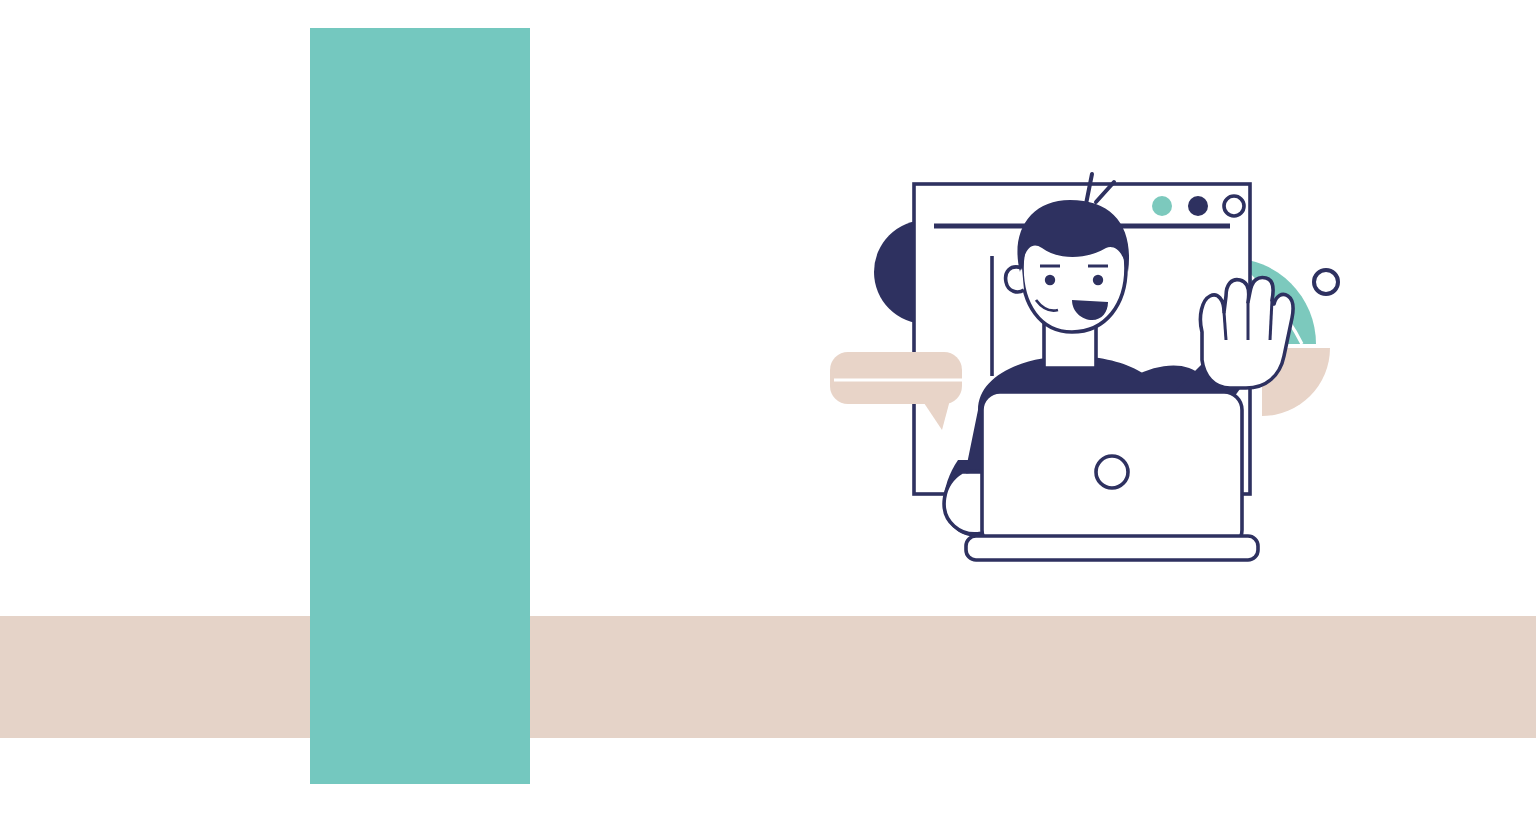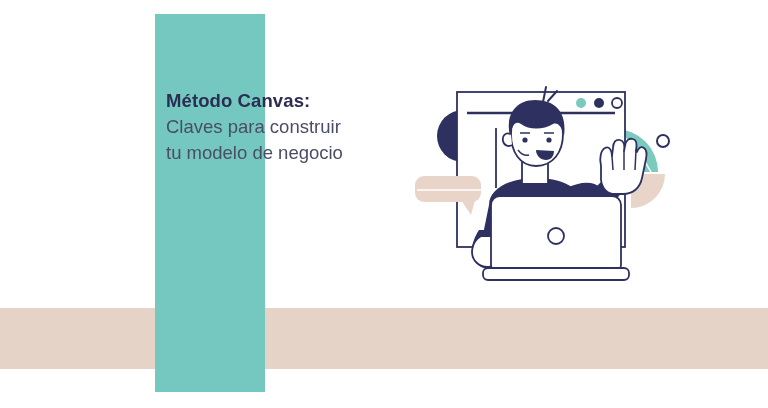--- a/index.html
+++ b/index.html
@@ -78,25 +78,20 @@
   .illustration svg { display: block; }
 </style>
 </head>
 <body>
 
 <div id="banner">
 
   <div class="beige-band"></div>
   <div class="teal-column"></div>
 
-  <div class="text-block">
-    <div class="headline">Método Canvas:</div>
-    <div class="subline">Claves para construir</div>
-    <div class="subline">tu modelo de negocio</div>
-  </div>
 
   <div class="illustration">
     <svg width="265" height="212" viewBox="0 0 265 212" xmlns="http://www.w3.org/2000/svg">
 
       <path d="M 48 40 A 26 26 0 0 0 48 92 Z" fill="#2e3160"></path>
 
       <path d="M 157 102 A 43 43 0 0 1 243 102 Z" fill="#7cc9bd"></path>
       <path d="M 200 59 C 186 74 180 88 180 102" fill="none" stroke="#ffffff" stroke-width="1.6"></path>
       <path d="M 200 59 C 216 72 228 86 236 102" fill="none" stroke="#ffffff" stroke-width="1.6"></path>
 

